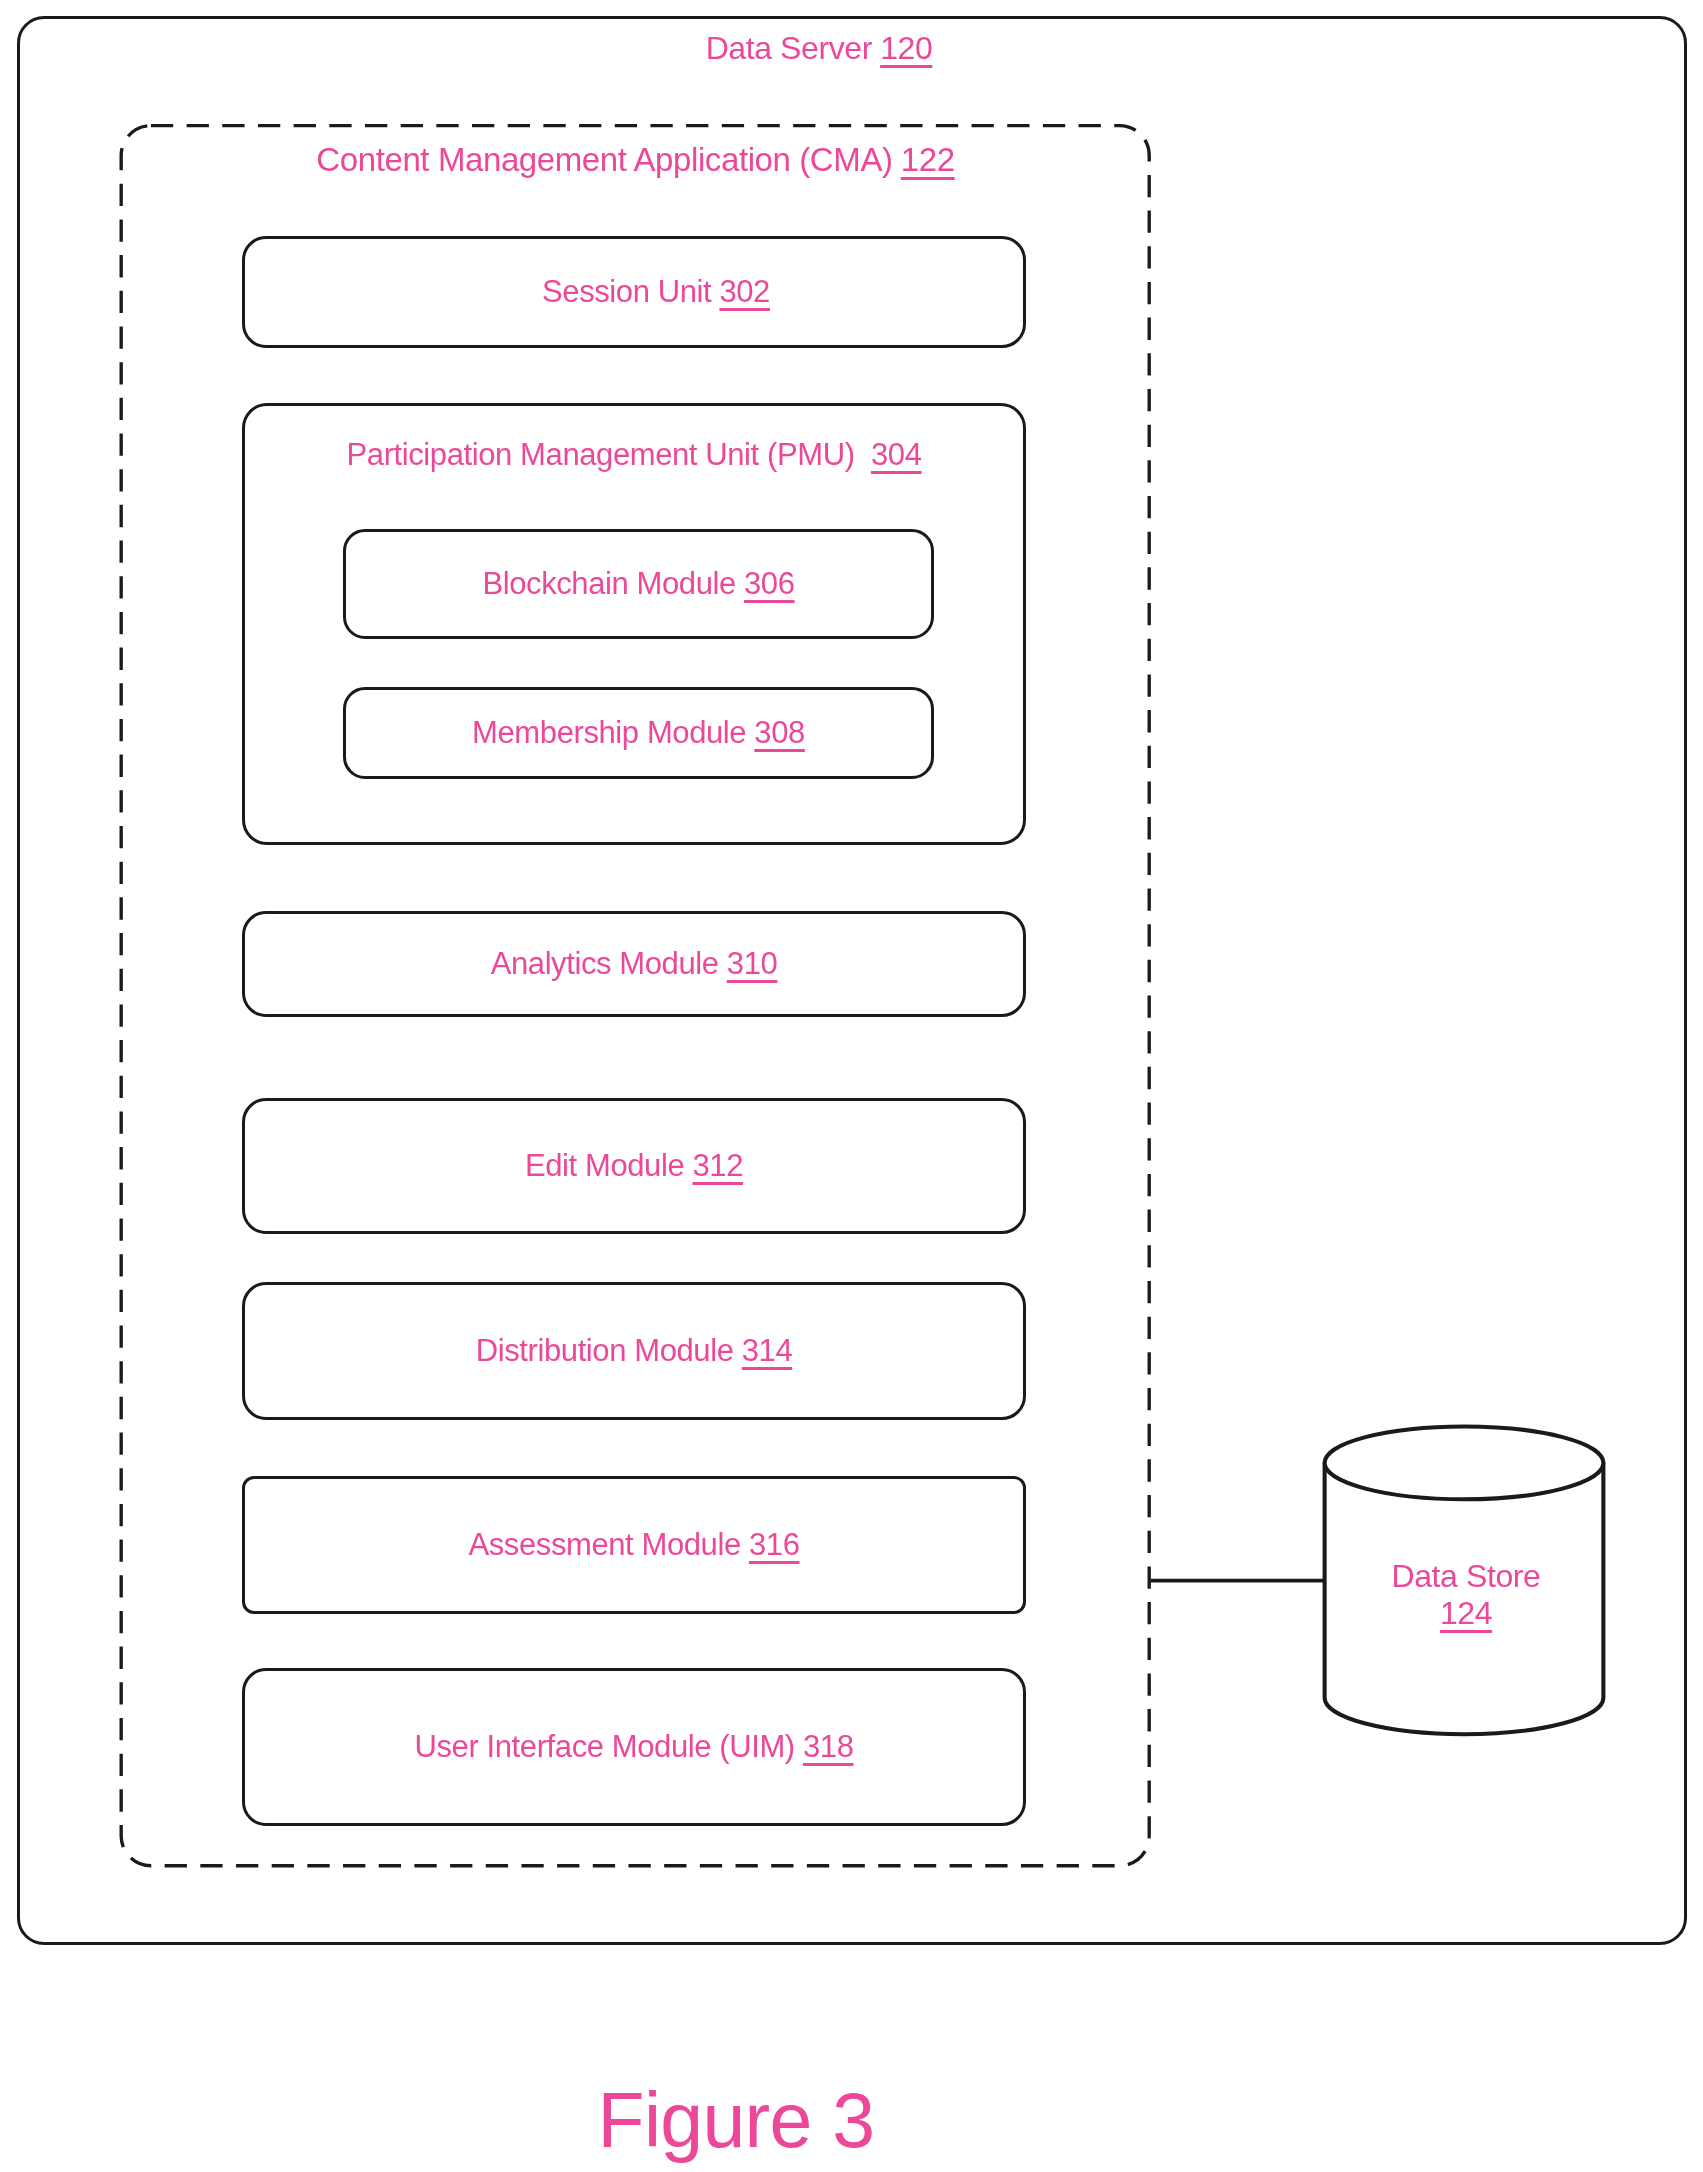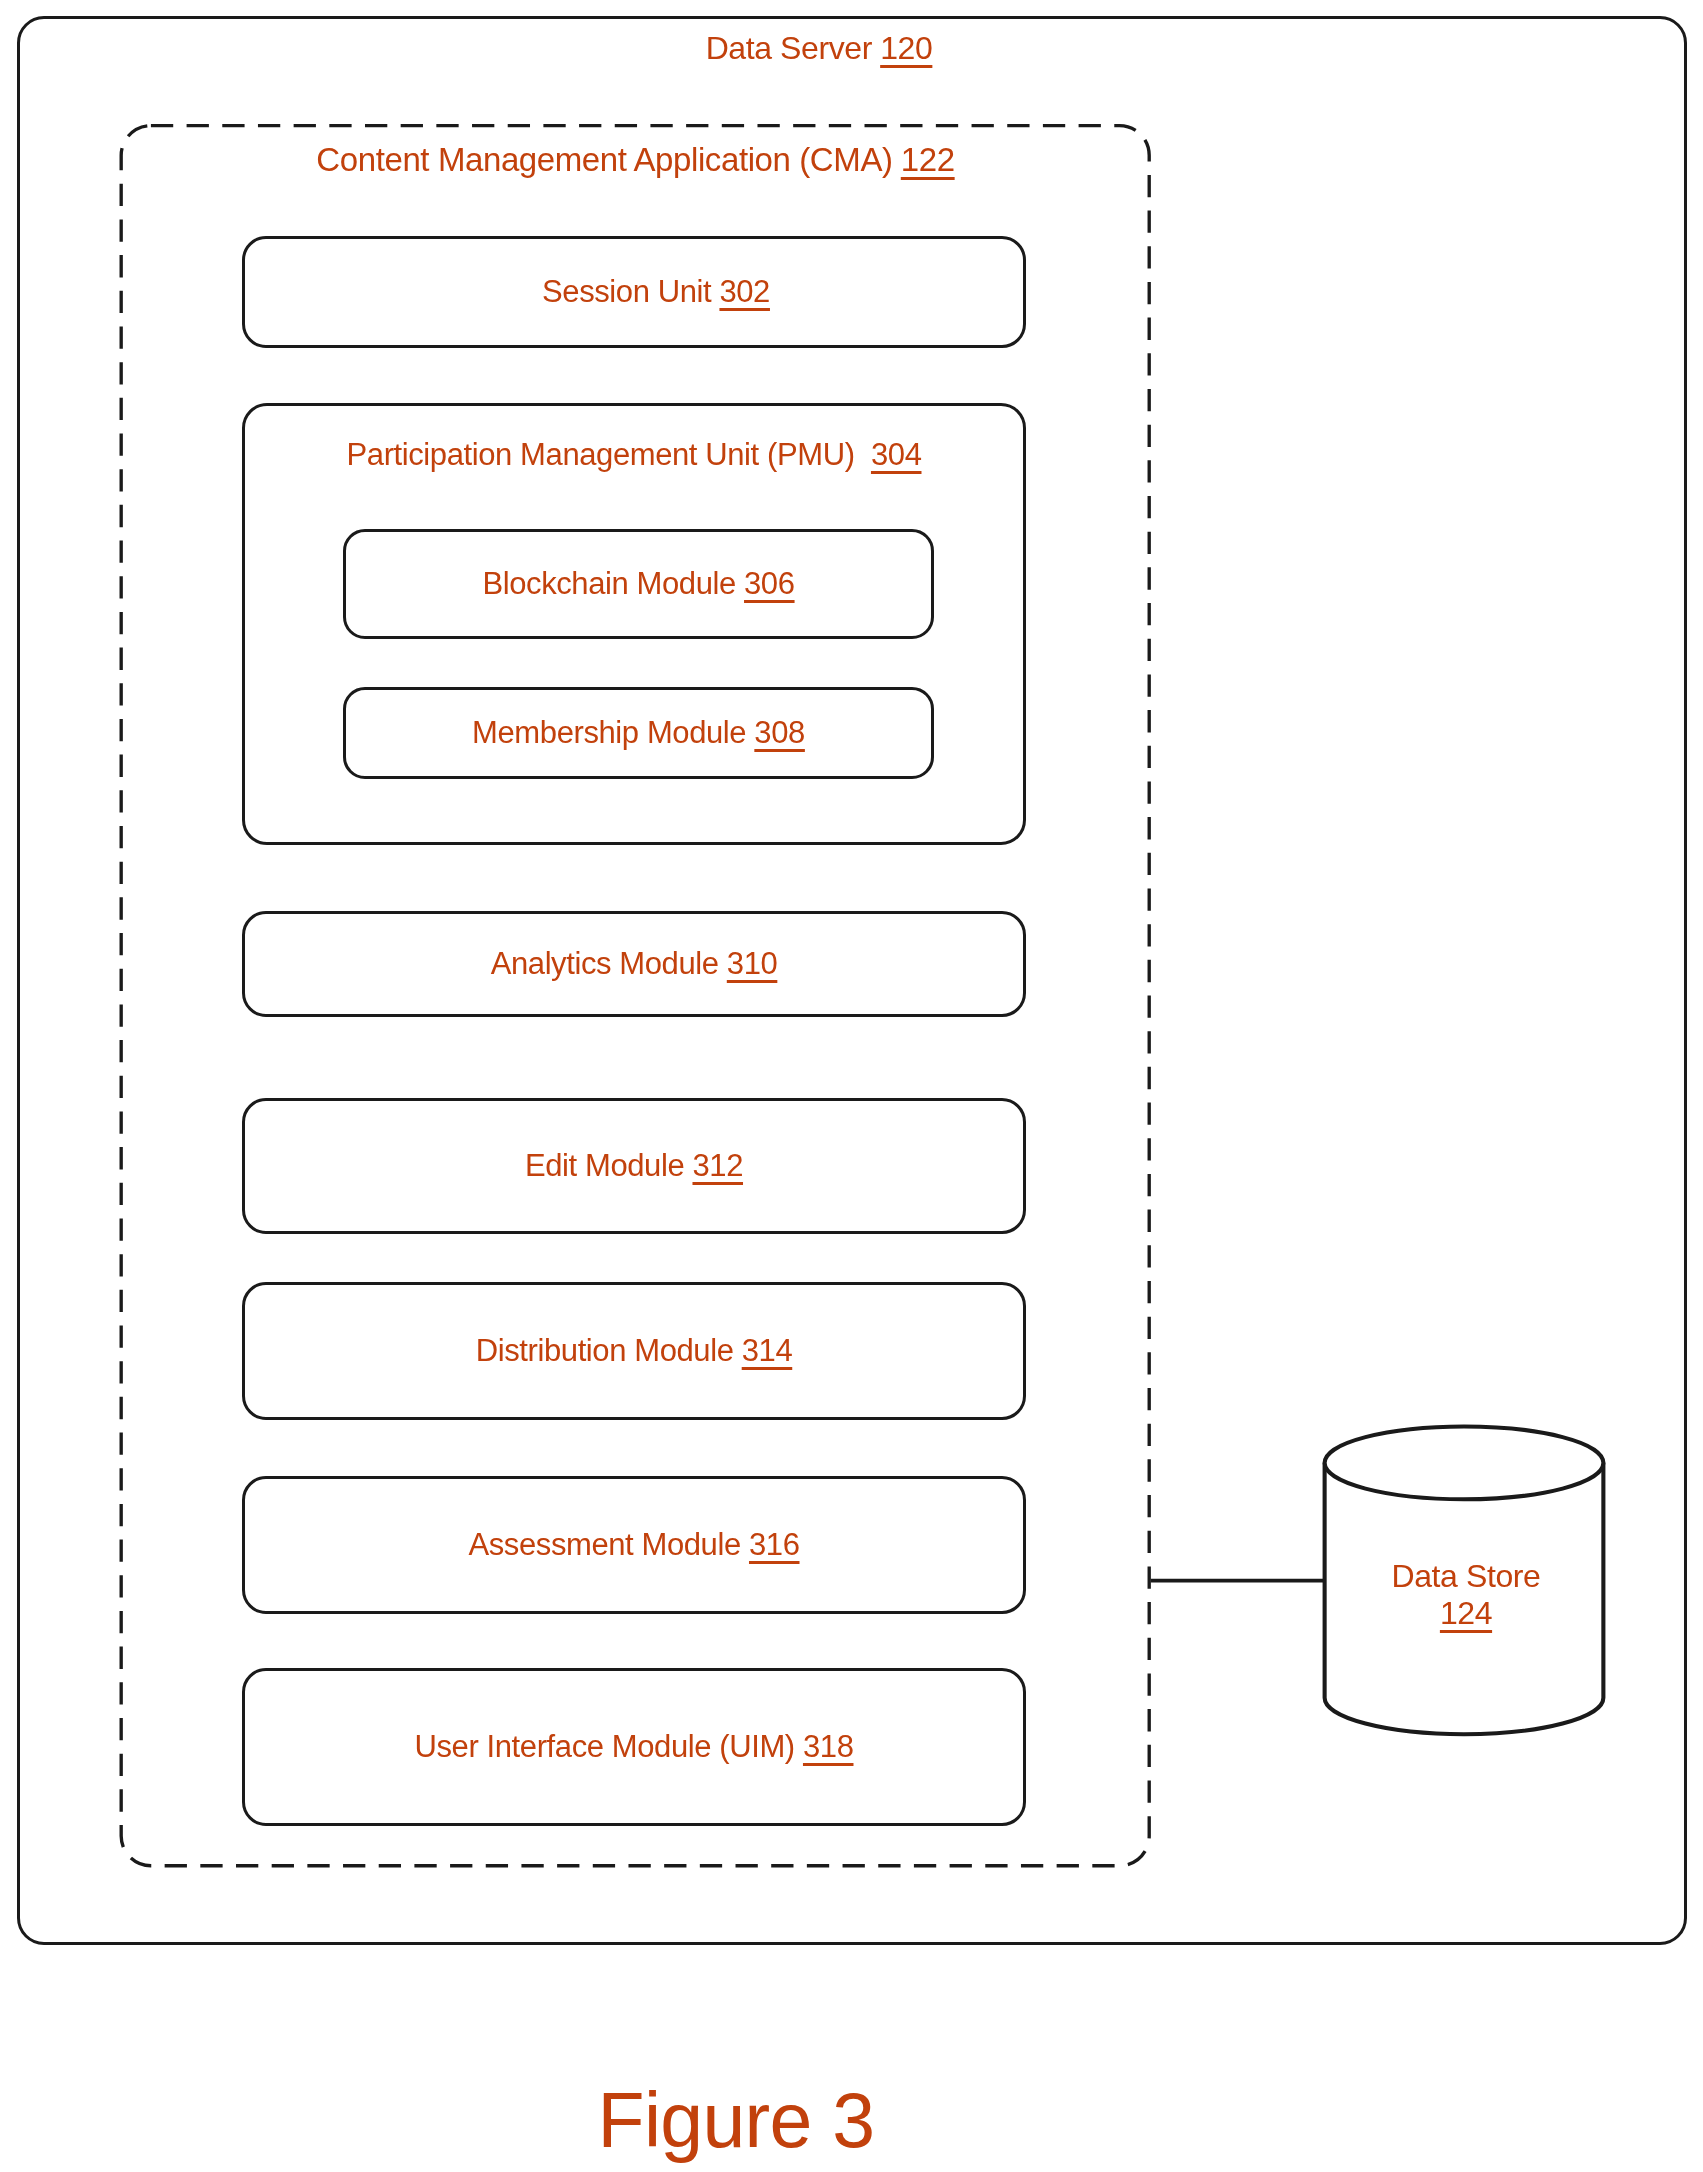--- a/index.html
+++ b/index.html
@@ -6,21 +6,21 @@
     margin: 0;
     padding: 0;
     background: #ffffff;
   }
   .canvas {
     position: relative;
     width: 1703px;
     height: 2172px;
     background: #ffffff;
     font-family: "Liberation Sans", sans-serif;
-    color: #c2410c;
+    color: #ec4899;
     letter-spacing: -0.4px;
   }
   .overlay-svg {
     position: absolute;
     left: 0; top: 0;
     width: 1703px; height: 2172px;
   }
   .outer-box {
     position: absolute;
     left: 17px; top: 15.6px;
@@ -57,21 +57,21 @@
     text-align: center;
   }
   .box-session      { left: 242px; top: 236px;  width: 784px; height: 112px; padding-left: 44px; }
   .box-pmu          { left: 242px; top: 403px;  width: 784px; height: 442px;
                       align-items: flex-start; padding-top: 31px; border-radius: 25px; }
   .box-blockchain   { left: 343px; top: 529px;  width: 591px;  height: 110px; border-radius: 22px; text-align: right; }
   .box-membership   { left: 343px; top: 687px;  width: 591px;  height: 92px; border-radius: 22px; }
   .box-analytics    { left: 242px; top: 911px; width: 784px; height: 106px; }
   .box-edit         { left: 242px; top: 1098px; width: 784px; height: 136px; }
   .box-distribution { left: 242px; top: 1282px; width: 784px; height: 138px; }
-  .box-assessment   { left: 242px; top: 1476px; width: 784px; height: 138px; }
+  .box-assessment   { left: 242px; top: 1476px; width: 784px; height: 138px; border-radius: 12px; }
   .box-uim          { left: 242px; top: 1668px; width: 784px; height: 158px; }
   .ref {
     margin-left: 8.2px;
     text-decoration: underline;
     text-decoration-thickness: 2.6px;
     text-underline-offset: 6px;
   }
   .box-pmu .ref { margin-left: 16.4px; }
   .datastore-label {
     position: absolute;

